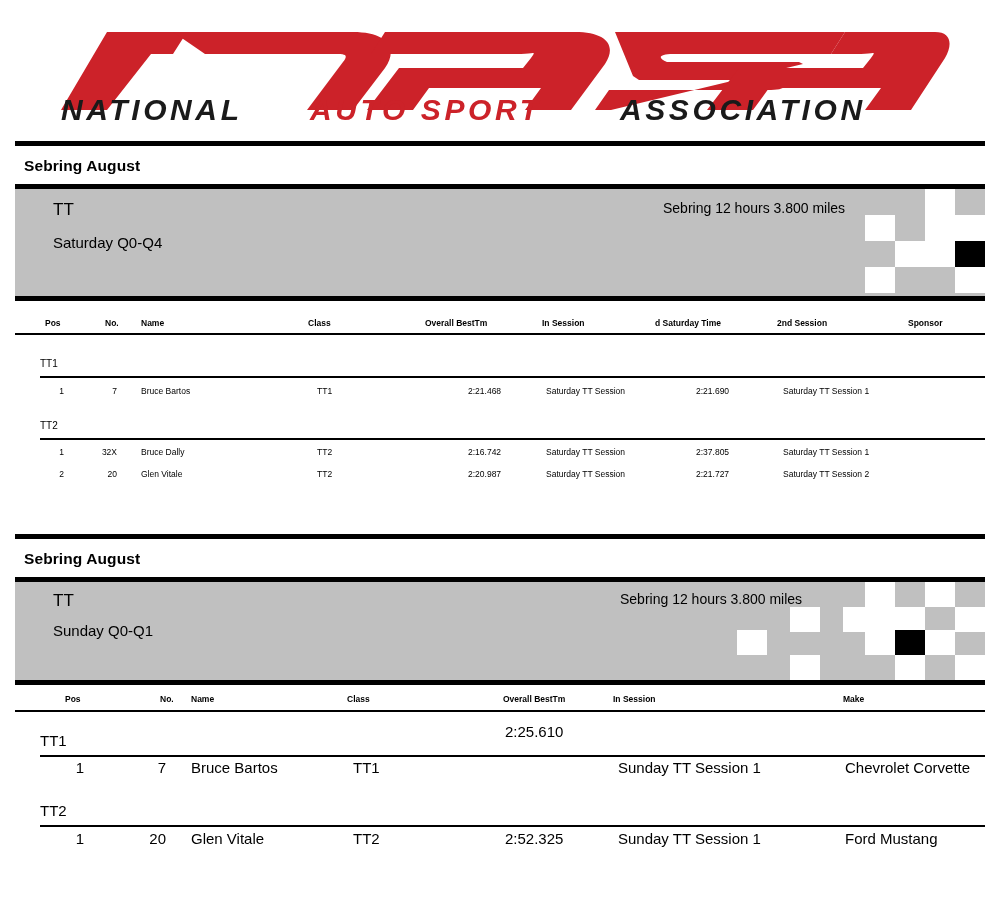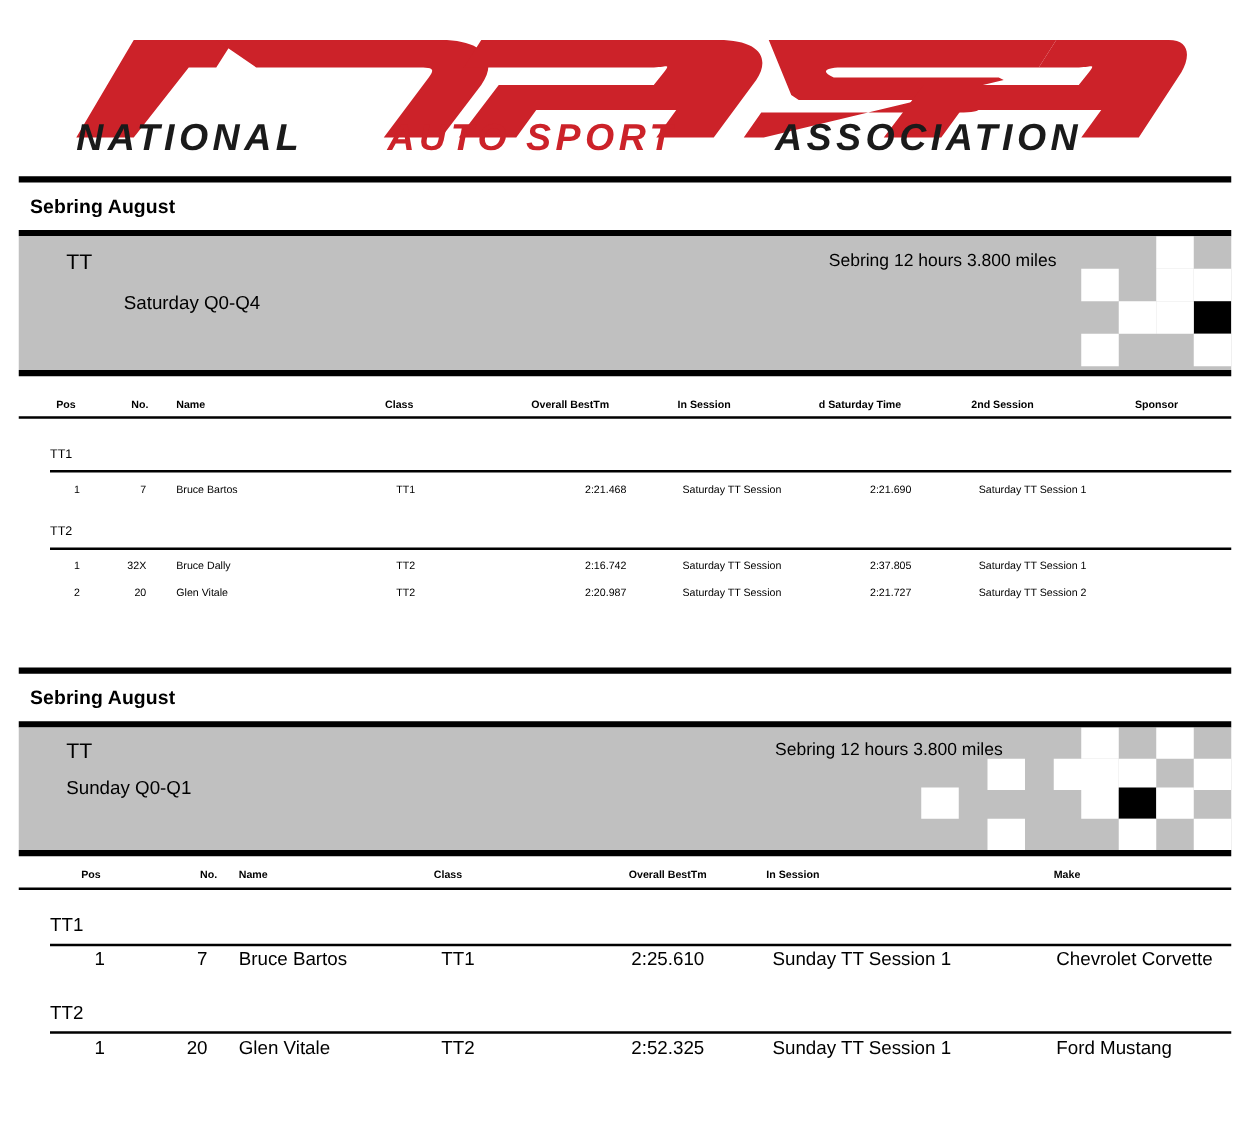--- a/index.html
+++ b/index.html
@@ -160,21 +160,21 @@
     <div class="chk" style="left:90px;top:26px;width:30px;height:26px;background:#ffffff;"></div>
     <div class="chk" style="left:120px;top:26px;width:30px;height:26px;background:#ffffff;"></div>
     <div class="chk" style="left:60px;top:52px;width:30px;height:26px;background:#ffffff;"></div>
     <div class="chk" style="left:120px;top:52px;width:30px;height:26px;background:#000000;"></div>
     <div class="chk" style="left:90px;top:52px;width:30px;height:26px;background:#ffffff;"></div>
     <div class="chk" style="left:30px;top:78px;width:30px;height:26px;background:#ffffff;"></div>
     <div class="chk" style="left:120px;top:78px;width:30px;height:26px;background:#ffffff;"></div>
   </div>
   <div class="gh-series" style="top:11px;">TT</div>
   <div class="gh-track" style="top:11px;left:648px;">Sebring 12 hours 3.800 miles</div>
-  <div class="gh-session" style="top:45px;margin-left:46px;">Saturday Q0-Q4</div>
+  <div class="gh-session" style="top:45px;">Saturday Q0-Q4</div>
 </div>
 
 <div class="hrule" style="top:296px;height:5px;"></div>
 
 <div class="t1">
   <div class="col-head" style="left:45px;top:318px;">Pos</div>
   <div class="col-head" style="left:105px;top:318px;">No.</div>
   <div class="col-head" style="left:141px;top:318px;">Name</div>
   <div class="col-head" style="left:308px;top:318px;">Class</div>
   <div class="col-head" style="left:425px;top:318px;">Overall BestTm</div>
@@ -266,21 +266,21 @@
   <div class="rowline" style="left:15px;top:710px;width:970px;height:2px;"></div>
 
   <div class="class-group" style="left:40px;top:732px;">TT1</div>
   <div class="rowline" style="left:40px;top:755px;width:945px;height:2px;"></div>
 
   <div>
     <div class="cell num" style="left:62px;top:759px;width:22px;">1</div>
     <div class="cell num" style="left:144px;top:759px;width:22px;">7</div>
     <div class="cell" style="left:191px;top:759px;">Bruce Bartos</div>
     <div class="cell" style="left:353px;top:759px;">TT1</div>
-    <div class="cell" style="left:505px;top:759px;">2:25.610</div>
+    <div class="cell" style="left:505px;top:723px;">2:25.610</div>
     <div class="cell" style="left:618px;top:759px;">Sunday TT Session 1</div>
     <div class="cell" style="left:845px;top:759px;">Chevrolet Corvette</div>
   </div>
 
   <div class="class-group" style="left:40px;top:802px;">TT2</div>
   <div class="rowline" style="left:40px;top:825px;width:945px;height:2px;"></div>
 
   <div>
     <div class="cell num" style="left:62px;top:830px;width:22px;">1</div>
     <div class="cell num" style="left:144px;top:830px;width:22px;">20</div>

